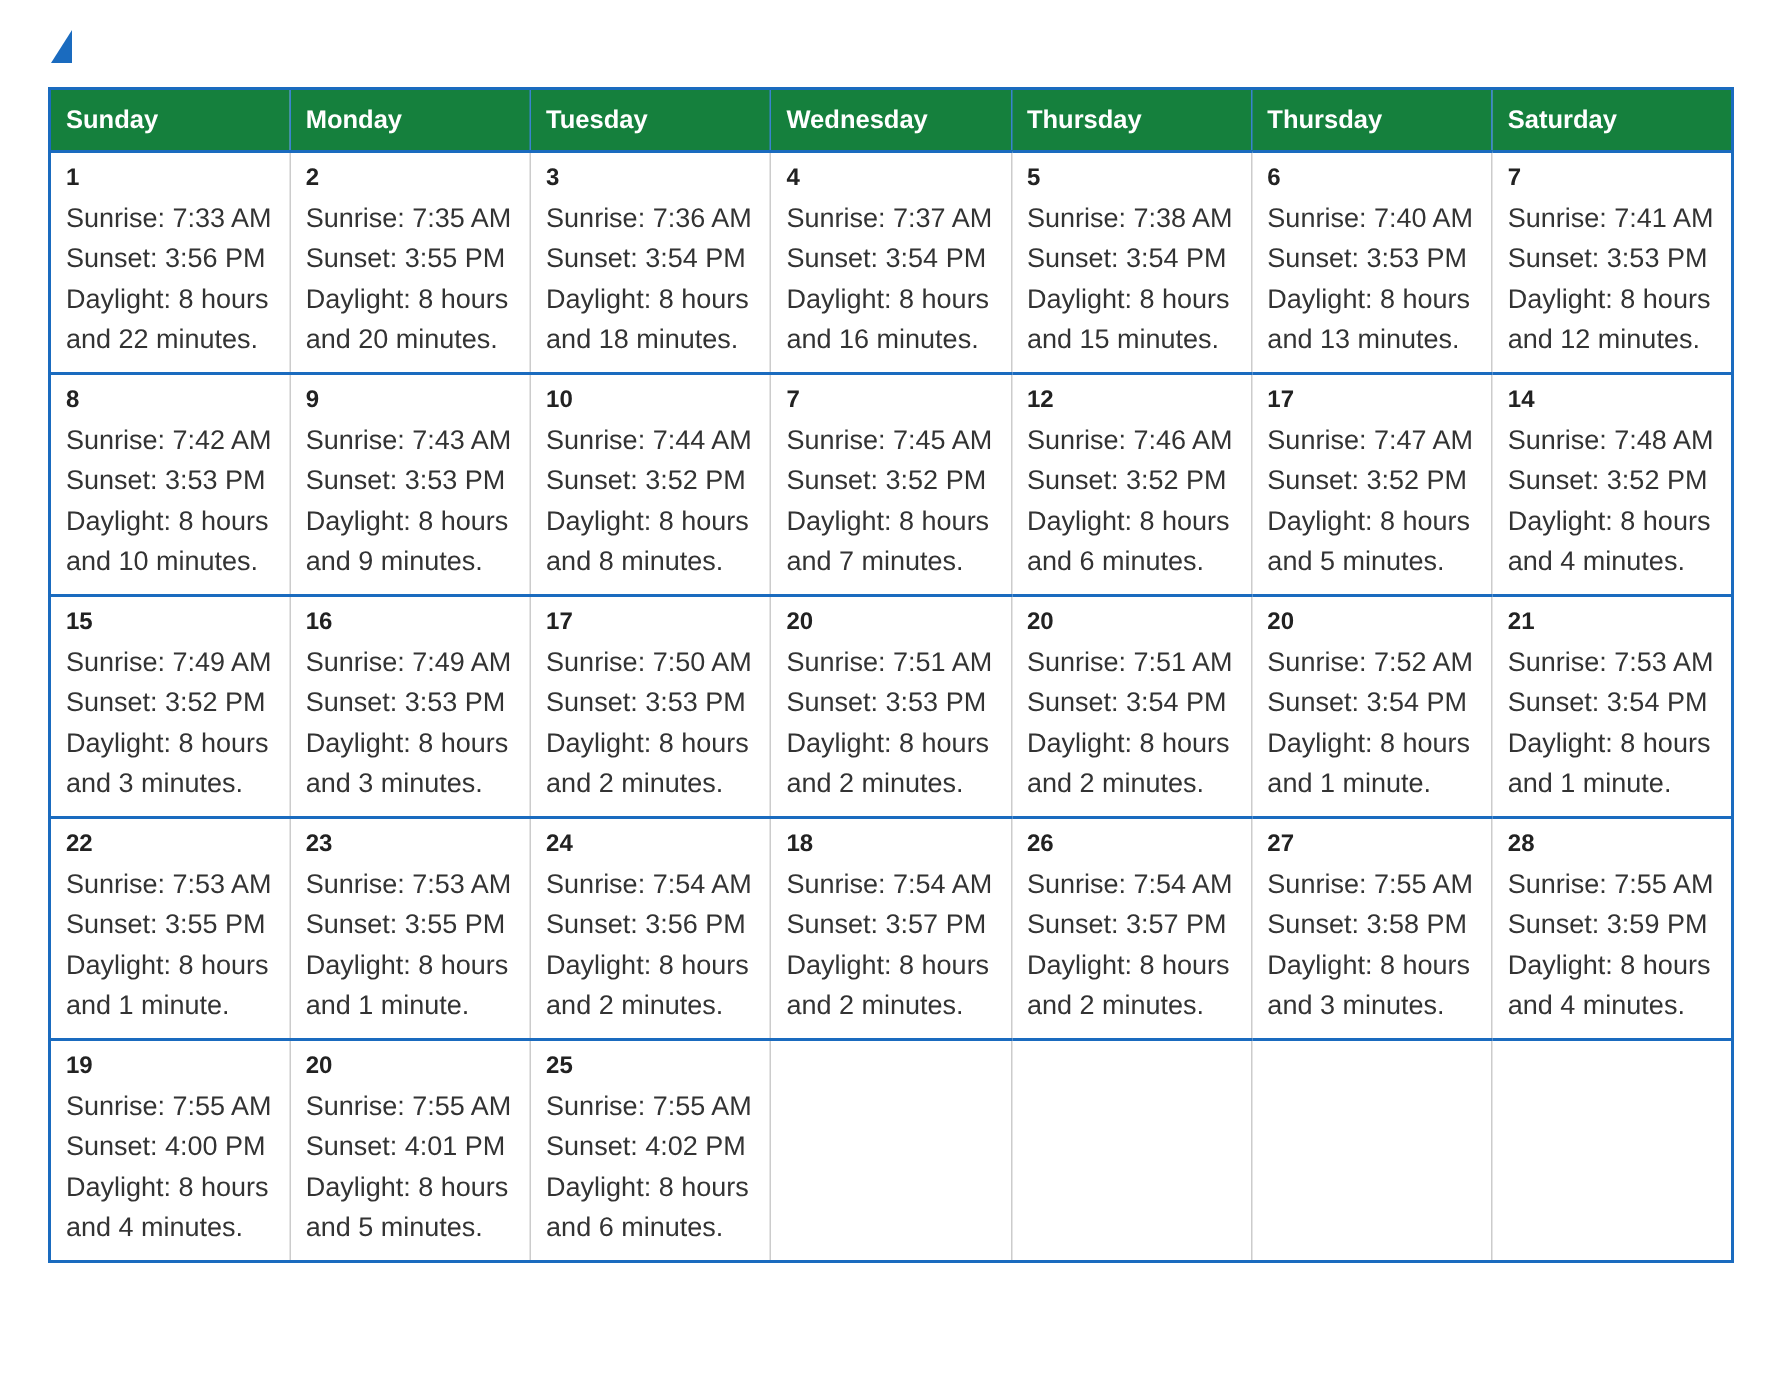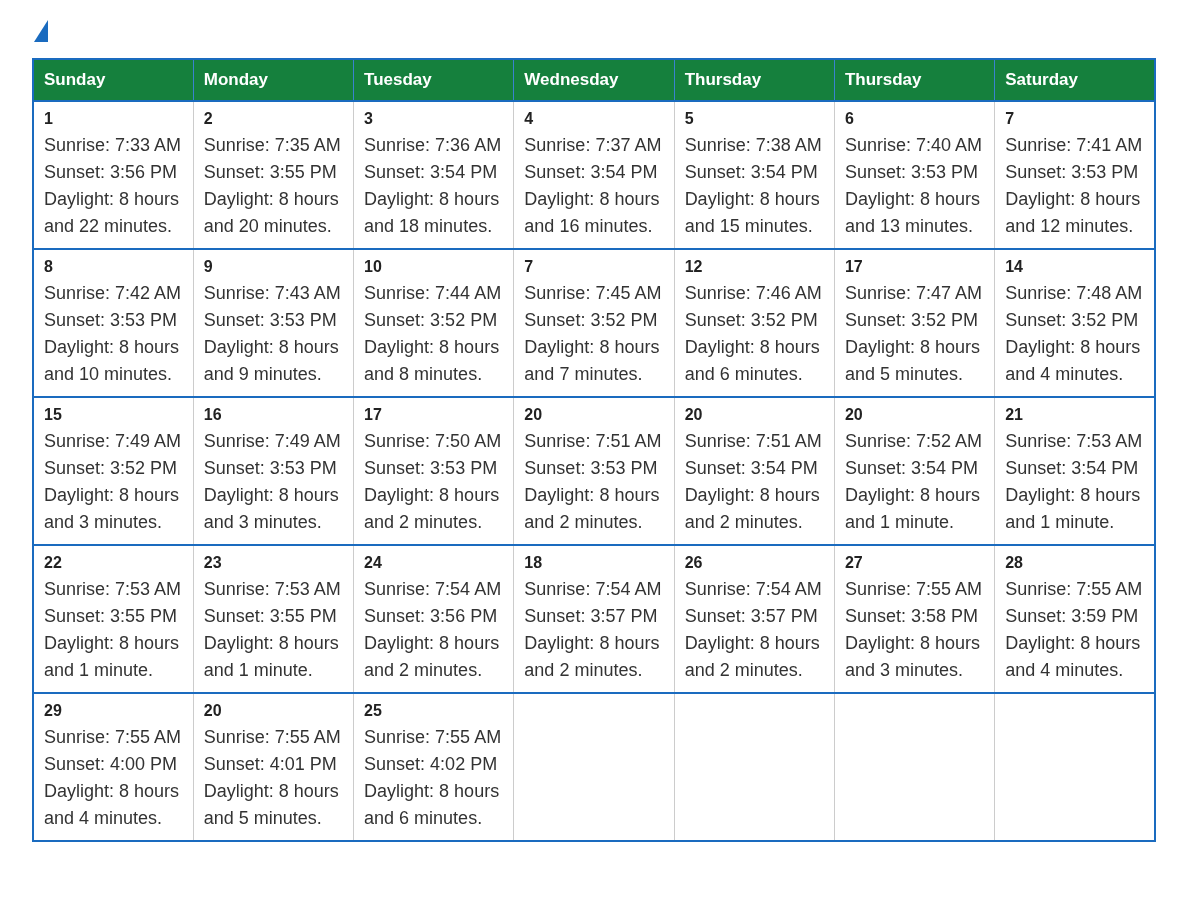--- a/index.html
+++ b/index.html
@@ -194,21 +194,21 @@
         <td><span class="day-number">18</span>
         <span class="day-info">Sunrise: 7:54 AM<br>Sunset: 3:57 PM<br>Daylight: 8 hours<br>and 2 minutes.</span></td>
         <td><span class="day-number">26</span>
         <span class="day-info">Sunrise: 7:54 AM<br>Sunset: 3:57 PM<br>Daylight: 8 hours<br>and 2 minutes.</span></td>
         <td><span class="day-number">27</span>
         <span class="day-info">Sunrise: 7:55 AM<br>Sunset: 3:58 PM<br>Daylight: 8 hours<br>and 3 minutes.</span></td>
         <td><span class="day-number">28</span>
         <span class="day-info">Sunrise: 7:55 AM<br>Sunset: 3:59 PM<br>Daylight: 8 hours<br>and 4 minutes.</span></td>
       </tr>
       <tr>
-        <td><span class="day-number">29</span>
+        <td><span class="day-number">19</span>
         <span class="day-info">Sunrise: 7:55 AM<br>Sunset: 4:00 PM<br>Daylight: 8 hours<br>and 4 minutes.</span></td>
         <td><span class="day-number">20</span>
         <span class="day-info">Sunrise: 7:55 AM<br>Sunset: 4:01 PM<br>Daylight: 8 hours<br>and 5 minutes.</span></td>
         <td><span class="day-number">25</span>
         <span class="day-info">Sunrise: 7:55 AM<br>Sunset: 4:02 PM<br>Daylight: 8 hours<br>and 6 minutes.</span></td>
         <td class="empty-cell"></td>
         <td class="empty-cell"></td>
         <td class="empty-cell"></td>
         <td class="empty-cell"></td>
       </tr>

